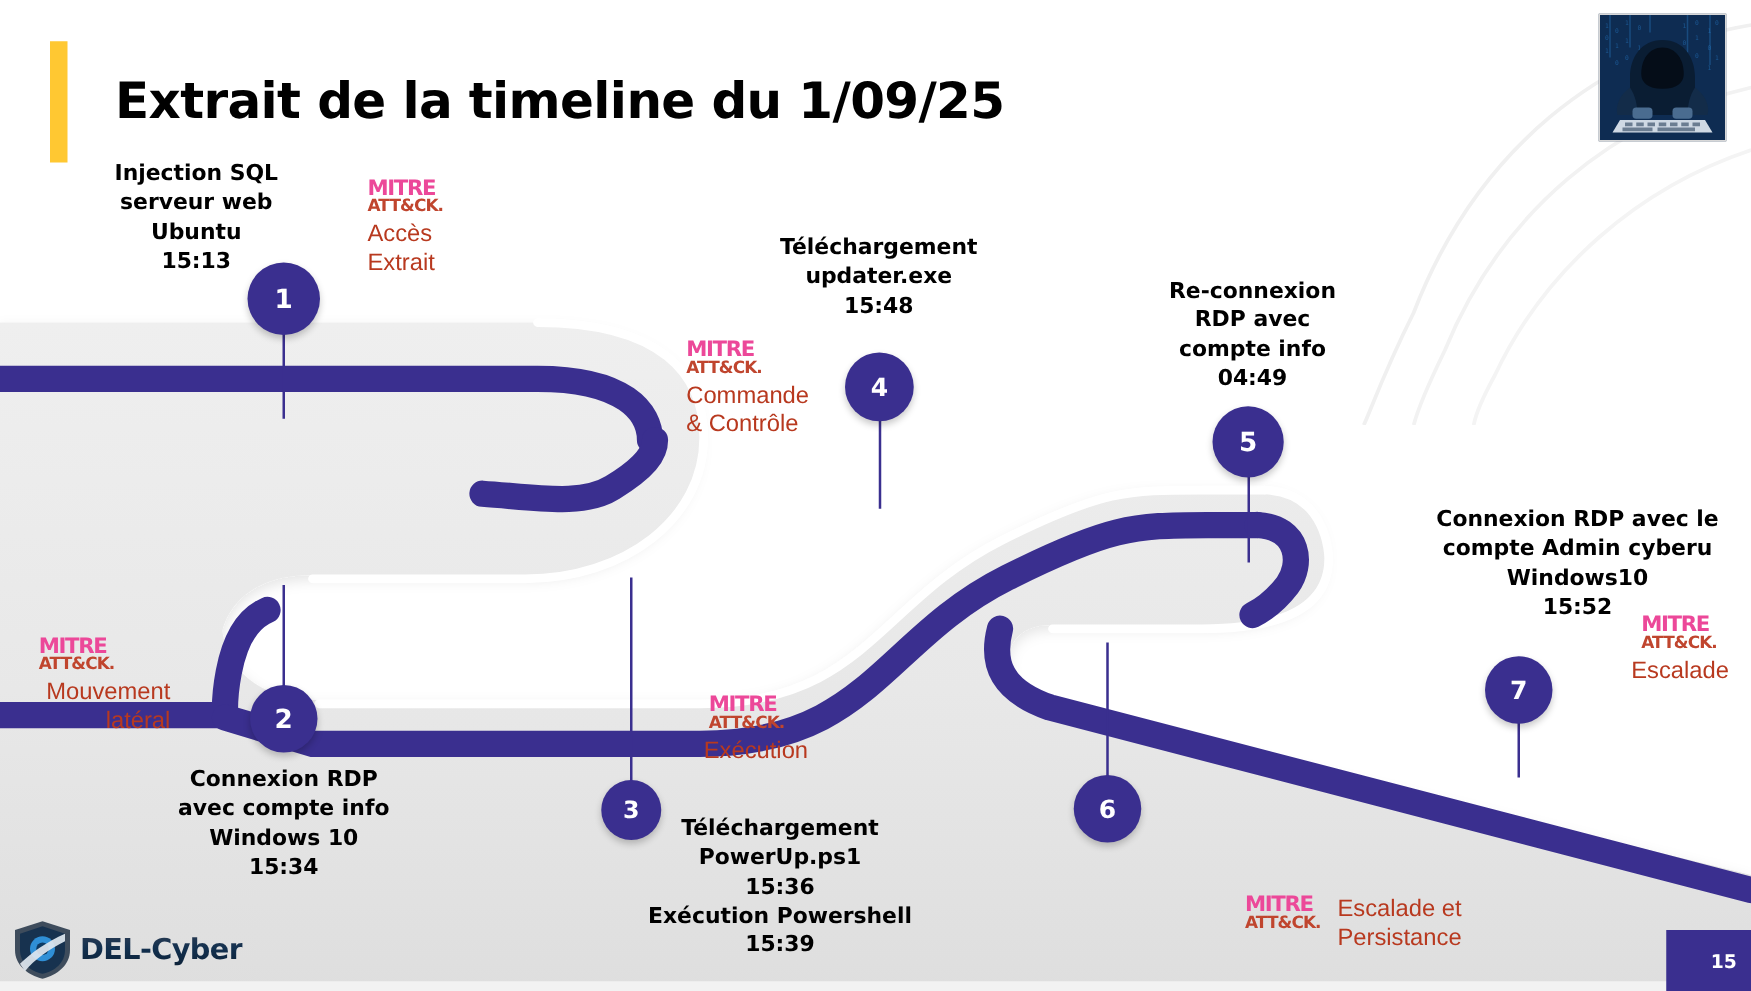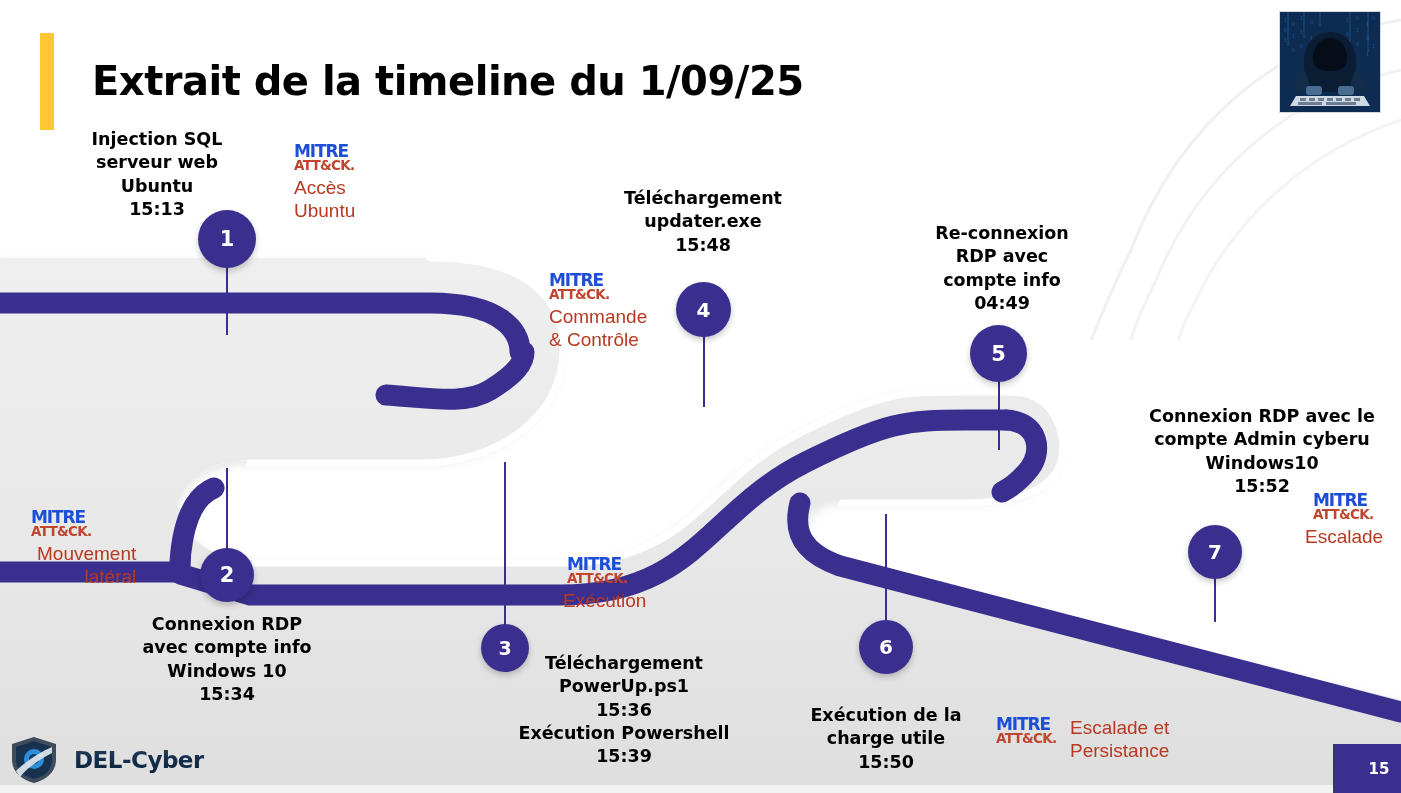--- a/index.html
+++ b/index.html
@@ -68,39 +68,39 @@
     text-align:center;
     white-space:pre-line;
     font-family:"DejaVu Sans","Liberation Sans",sans-serif;
   }
 
   
   .mitre{position:absolute;}
   .mitre.row{display:flex;align-items:flex-start;gap:12px;}
   .mitre-logo{line-height:1;width:62px;flex:0 0 auto;}
   .mitre-logo .m1{
-    display:block;color:#1d4ed8;font-weight:bold;
+    display:block;color:#ec4899;font-weight:bold;
     font-size:17px;letter-spacing:-1.1px;
     font-family:"DejaVu Sans","Liberation Sans",sans-serif;
   }
   .mitre-logo .m2{
     display:block;color:#C0452E;font-weight:bold;
     font-size:13.5px;letter-spacing:-0.7px;margin-top:-1px;
     font-family:"DejaVu Sans","Liberation Sans",sans-serif;
   }
   .mitre-text{
     color:#B8391F;font-size:19px;line-height:1.22;
     white-space:pre-line;margin-top:3px;
     font-family:"Liberation Sans","DejaVu Sans",sans-serif;
   }
 
   
   .logo-wrap{
     position:absolute;left:8px;top:735px;
-    display:flex;align-items:center;gap:14px;
+    display:flex;align-items:center;gap:4px;
   }
   .logo-text{
     font-size:23px;font-weight:bold;letter-spacing:-0.5px;
     background:linear-gradient(180deg,#2b3b52 0%,#12304f 45%,#0d2238 100%);
     -webkit-background-clip:text;background-clip:text;color:transparent;
     font-family:"DejaVu Sans","Liberation Sans",sans-serif;
   }
   .page-num{
     position:absolute;left:1333px;top:744px;
     width:92px;height:49px;background:#3A2F8F;
@@ -233,35 +233,32 @@
 15:36
 Exécution Powershell
 15:39</div>
   <div class="evt" style="left:598px;top:187px;width:210px;">Téléchargement
 updater.exe
 15:48</div>
   <div class="evt" style="left:913px;top:222px;width:178px;">Re-connexion
 RDP avec
 compte info
 04:49</div>
-  <div class="evt" style="left:793px;top:704px;width:186px;">Exécution de la
-charge utile
-15:50</div>
   <div class="evt" style="left:1122px;top:405px;width:280px;">Connexion RDP avec le
 compte Admin cyberu
 Windows10
 15:52</div>
 
   <div class="mitre" style="left:294px;top:143px;">
     <div class="mitre-logo">
       <span class="m1">MITRE</span>
       <span class="m2">ATT&amp;CK.</span>
     </div>
     <div class="mitre-text">Accès
-Ubuntu</div>
+Extrait</div>
   </div>
 
   <div class="mitre" style="left:549px;top:272px;">
     <div class="mitre-logo">
       <span class="m1">MITRE</span>
       <span class="m2">ATT&amp;CK.</span>
     </div>
     <div class="mitre-text">Commande
 &amp; Contrôle</div>
   </div>

